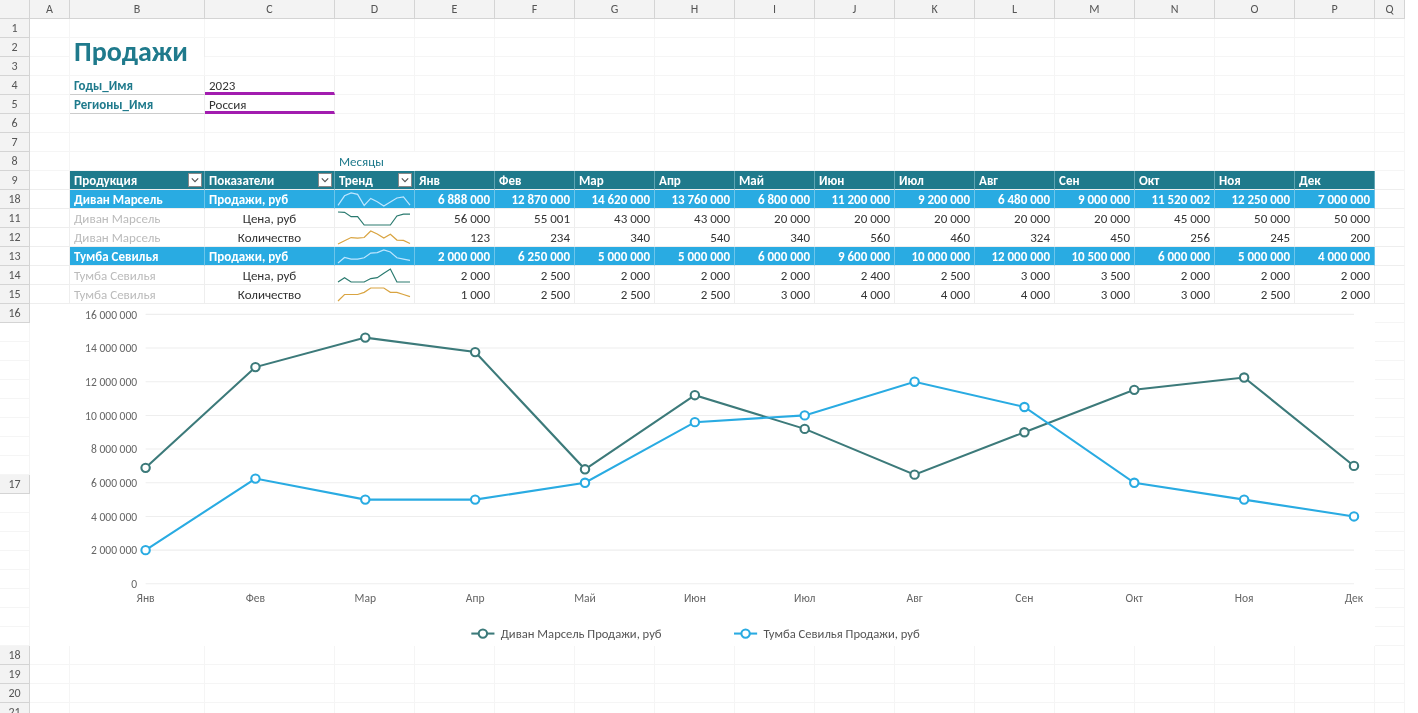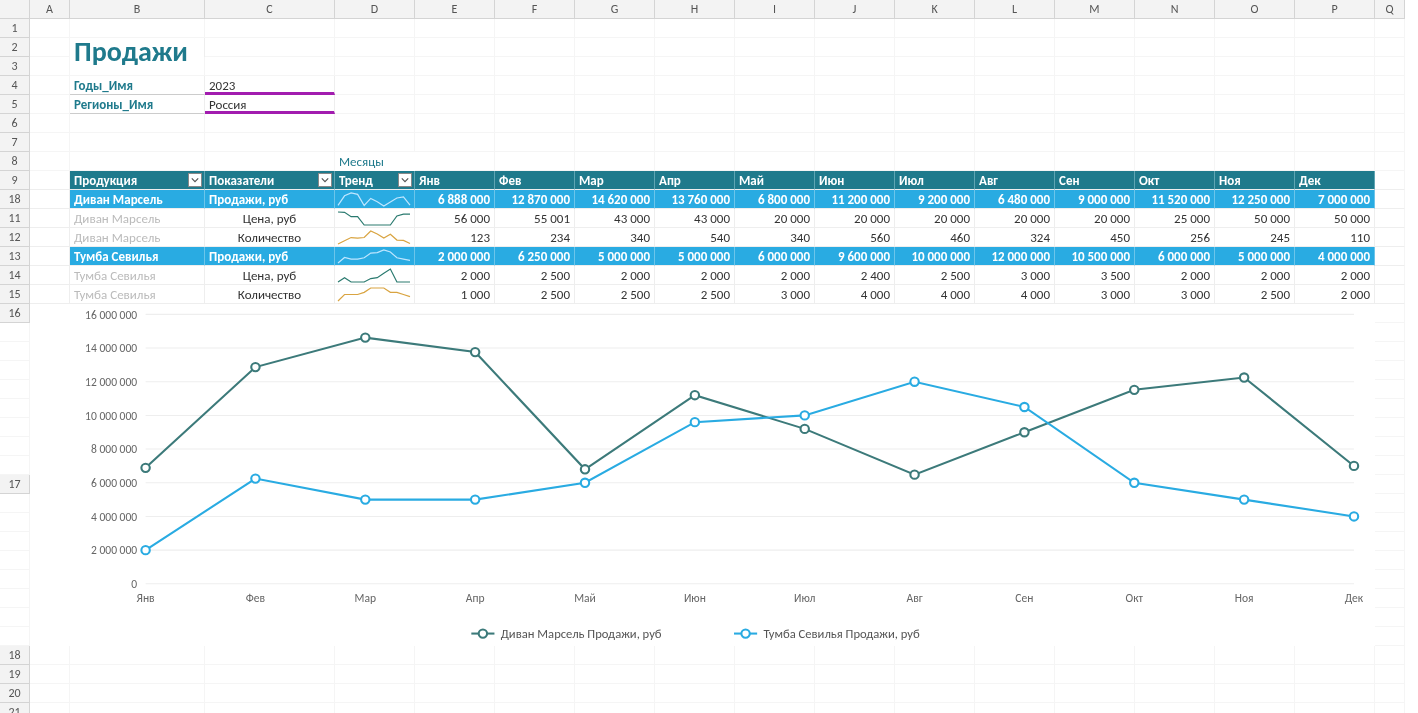--- a/index.html
+++ b/index.html
@@ -298,41 +298,41 @@
       </svg></div>
     <div class="cell blue-row">6 888 000</div>
     <div class="cell blue-row">12 870 000</div>
     <div class="cell blue-row">14 620 000</div>
     <div class="cell blue-row">13 760 000</div>
     <div class="cell blue-row">6 800 000</div>
     <div class="cell blue-row">11 200 000</div>
     <div class="cell blue-row">9 200 000</div>
     <div class="cell blue-row">6 480 000</div>
     <div class="cell blue-row">9 000 000</div>
-    <div class="cell blue-row">11 520 000</div>
+    <div class="cell blue-row">11 520 002</div>
     <div class="cell blue-row">12 250 000</div>
     <div class="cell blue-row">7 000 000</div>
     <div class="cell" style="border-right: 1px solid rgb(245, 245, 245);"></div>
     <div class="rownum">11</div>
     <div class="cell"></div>
     <div class="cell gray-txt">Диван Марсель</div>
     <div class="cell" style="text-align: center;">Цена, руб</div>
     <div class="cell spark" style="text-align: left;"><svg width="76" height="17">
         <polyline points="2,2 8.545454545454547,2.3611111111111107 15.090909090909092,6.694444444444445 21.636363636363637,6.694444444444445 28.181818181818183,15 34.72727272727273,15 41.27272727272727,15 47.81818181818182,15 54.36363636363637,15 60.90909090909091,5.972222222222223 67.45454545454545,4.166666666666666 74,4.166666666666666" fill="none" stroke="#2a7a6f" stroke-width="1.2"></polyline>
       </svg></div>
     <div class="cell num">56 000</div>
     <div class="cell num">55 001</div>
     <div class="cell num">43 000</div>
     <div class="cell num">43 000</div>
     <div class="cell num">20 000</div>
     <div class="cell num">20 000</div>
     <div class="cell num">20 000</div>
     <div class="cell num">20 000</div>
     <div class="cell num">20 000</div>
-    <div class="cell num">25 000</div>
+    <div class="cell num">45 000</div>
     <div class="cell num">50 000</div>
     <div class="cell num">50 000</div>
     <div class="cell" style="border-right: 1px solid rgb(245, 245, 245);"></div>
     <div class="rownum">12</div>
     <div class="cell"></div>
     <div class="cell gray-txt">Диван Марсель</div>
     <div class="cell" style="text-align: center;">Количество</div>
     <div class="cell spark" style="text-align: left;"><svg width="76" height="17">
         <polyline points="2,15 8.545454545454547,11.697940503432495 15.090909090909092,8.54462242562929 21.636363636363637,9.139588100686499 28.181818181818183,8.54462242562929 34.72727272727273,2 41.27272727272727,4.974828375286041 47.81818181818182,9.020594965675057 54.36363636363637,5.272311212814644 60.90909090909091,11.043478260869565 67.45454545454545,11.37070938215103 74,14.494279176201372" fill="none" stroke="#d9a441" stroke-width="1.2"></polyline>
       </svg></div>
@@ -340,21 +340,21 @@
     <div class="cell num">234</div>
     <div class="cell num">340</div>
     <div class="cell num">540</div>
     <div class="cell num">340</div>
     <div class="cell num">560</div>
     <div class="cell num">460</div>
     <div class="cell num">324</div>
     <div class="cell num">450</div>
     <div class="cell num">256</div>
     <div class="cell num">245</div>
-    <div class="cell num">110</div>
+    <div class="cell num">200</div>
     <div class="cell" style="border-right: 1px solid rgb(245, 245, 245);"></div>
     <div class="rownum">13</div>
     <div class="cell"></div>
     <div class="cell blue-row left">Тумба Севилья</div>
     <div class="cell blue-row left">Продажи, руб</div>
     <div class="cell blue-row spark" style="text-align: left;"><svg width="76" height="17">
         <polyline points="2,15 8.545454545454547,9.475000000000001 15.090909090909092,11.1 21.636363636363637,11.1 28.181818181818183,9.8 34.72727272727273,5.119999999999999 41.27272727272727,4.6 47.81818181818182,2 54.36363636363637,3.950000000000001 60.90909090909091,9.8 67.45454545454545,11.1 74,12.4" fill="none" stroke="#bfe6ff" stroke-width="1.2"></polyline>
       </svg></div>
     <div class="cell blue-row">2 000 000</div>
     <div class="cell blue-row">6 250 000</div>

